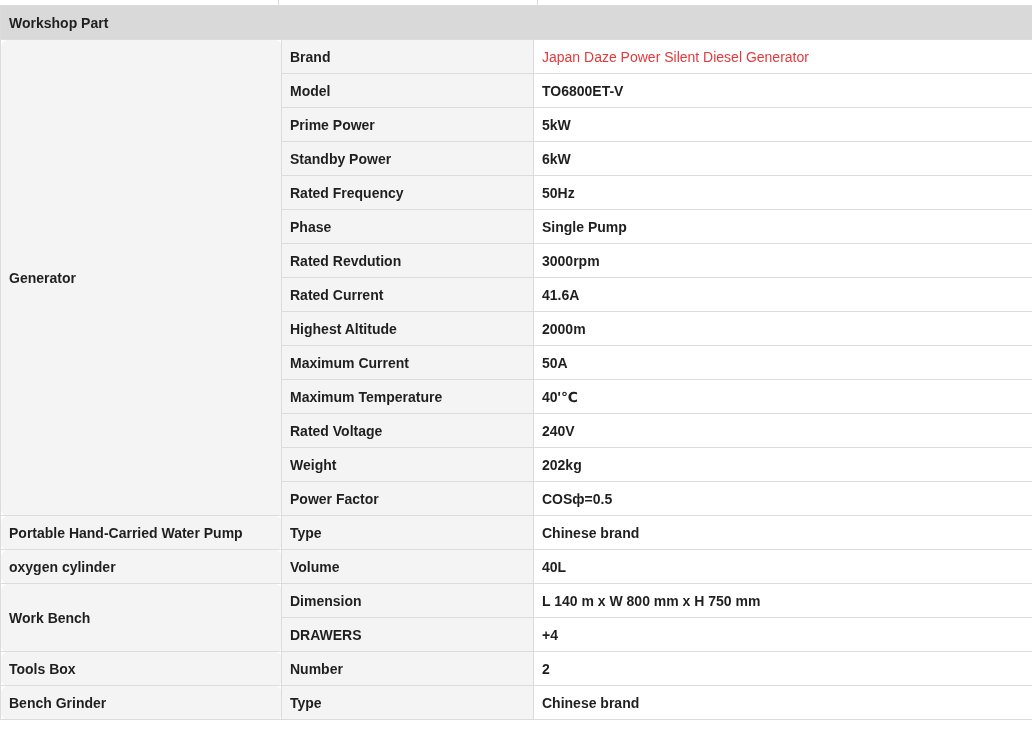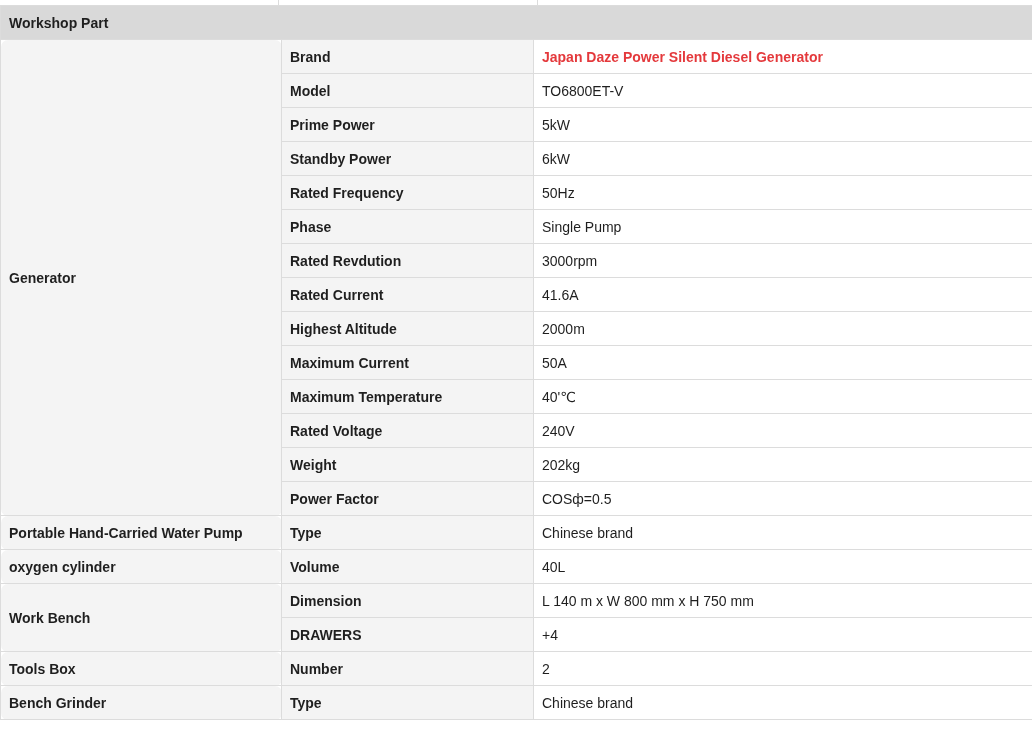--- a/index.html
+++ b/index.html
@@ -51,24 +51,25 @@
     background:var(--label-bg);
     font-weight:bold;
     border-radius:7px;
   }
   td.attr{
     background:var(--label-bg);
     font-weight:bold;
   }
   td.val{
     background:var(--value-bg);
+    font-weight:bold;
   }
   td.val.red{
     color:var(--brand-red);
-    font-weight:bold;
+    font-weight:normal;
     margin-top:43px;
   }
 </style>
 </head>
 <body>
 
 <div class="top-sliver">
   <div class="vline v1"></div>
   <div class="vline v2"></div>
 </div>

